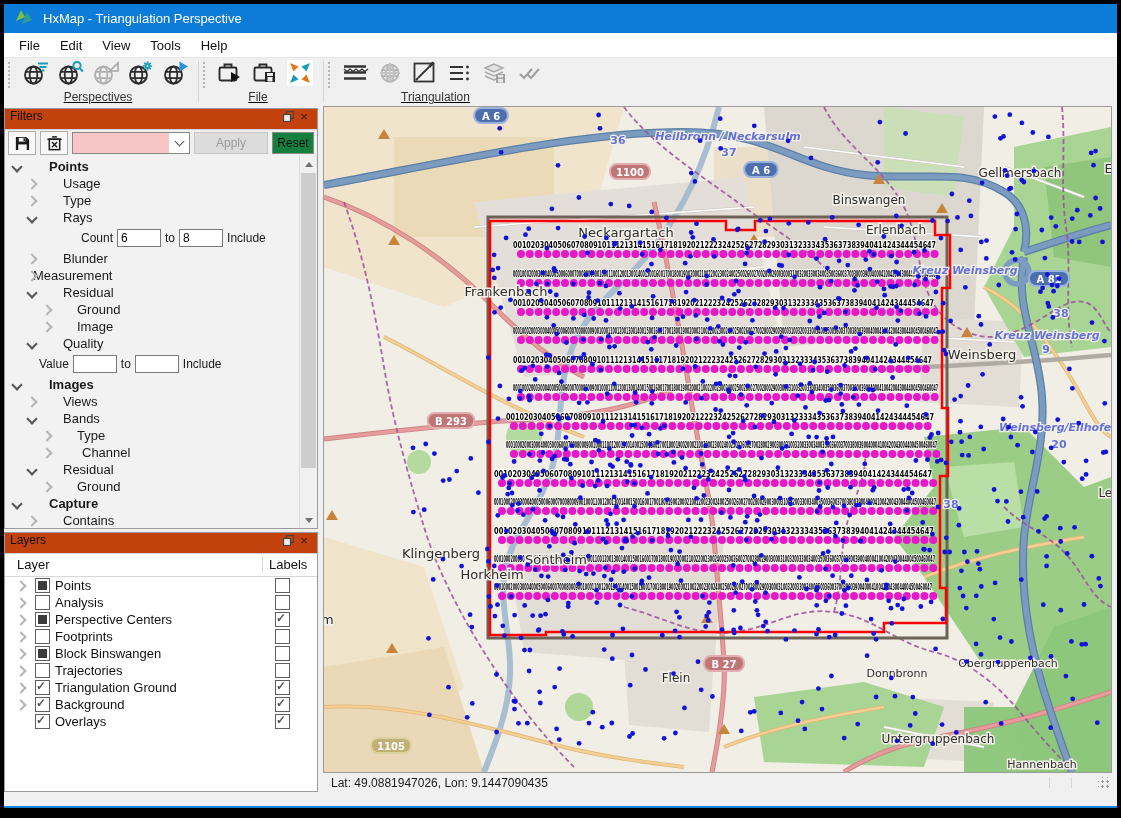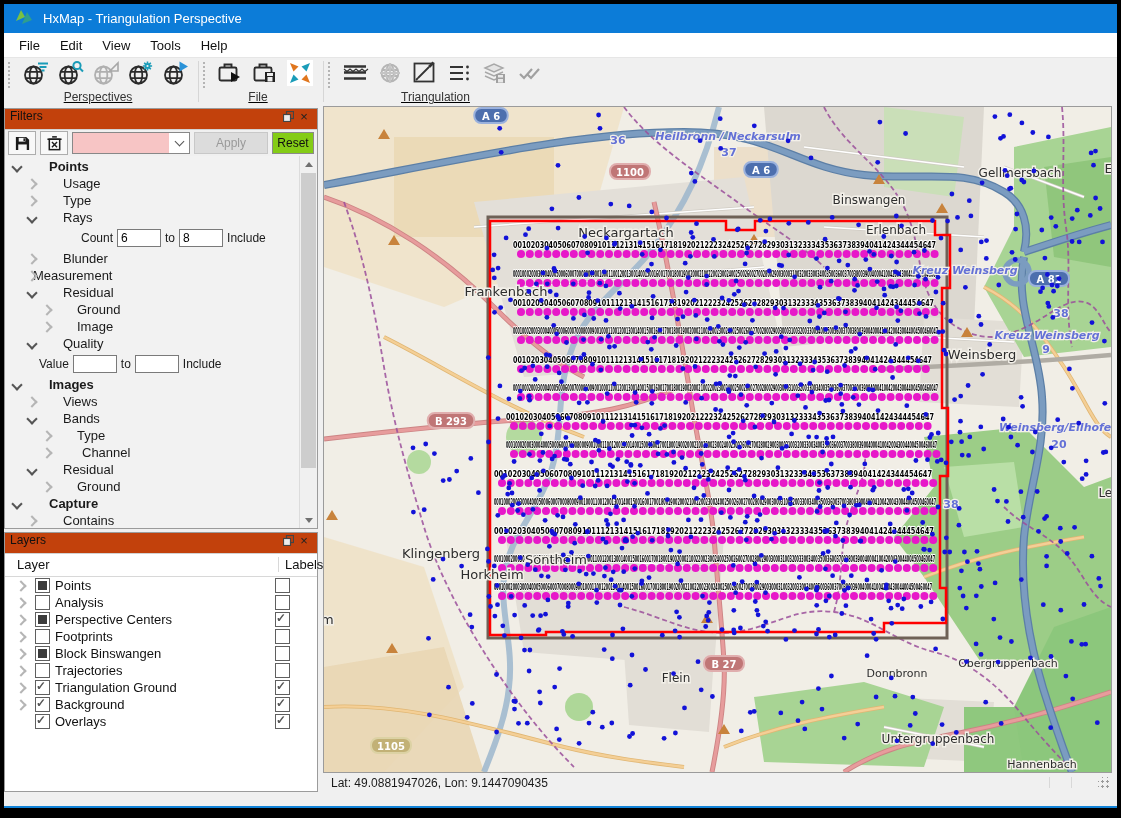--- a/index.html
+++ b/index.html
@@ -30,21 +30,21 @@
   .ptitle .sp{flex:1;}
   .pbtn{width:16px;height:15px;display:flex;align-items:center;justify-content:center;color:#333;}
   .xglyph{font-size:13px;line-height:13px;color:#222;}
   
   .ftools{height:26px;display:flex;align-items:center;gap:4px;padding:0 3px;flex:0 0 auto;}
   .toolb{width:26px;height:22px;border:1px solid #adadad;background:#f8f8f8;display:flex;align-items:center;justify-content:center;}
   .combo{flex:1;height:20px;border:1px solid #888;background:#f7c5c5;position:relative;}
   .combo-arrow{position:absolute;right:0;top:0;bottom:0;width:20px;background:#fff;display:flex;align-items:center;justify-content:center;}
   .btn{height:22px;font-size:12px;display:flex;align-items:center;justify-content:center;box-sizing:border-box;}
   .btn.apply{width:74px;background:#dcdcdc;border:1px solid #c8c8c8;color:#9a9a9a;}
-  .btn.reset{width:42px;background:#84cc16;border:1px solid #8a8a8a;color:#111;}
+  .btn.reset{width:42px;background:#15803d;border:1px solid #8a8a8a;color:#111;}
   
   .treewrap{flex:1;display:flex;min-height:0;background:#f2f2f2;}
   .tree{flex:1;overflow:hidden;padding-top:2px;}
   .trow{position:relative;height:17px;display:flex;align-items:center;font-size:13px;color:#1a1a1a;}
   .trow .tlab.b{font-weight:bold;}
   .chev{position:absolute;top:5px;width:6px;height:6px;border-right:2px solid #555;border-bottom:2px solid #555;}
   .chev.open{transform:rotate(45deg);}
   .chev.closed{transform:rotate(-45deg);border-color:#b5b5b5;}
   .trow.range{height:24px;}
   .rlab{font-size:12px;color:#1a1a1a;margin:0 4px;}
@@ -52,21 +52,21 @@
   
   .vscroll{width:17px;background:#f0f0f0;border-left:1px solid #dcdcdc;position:relative;flex:0 0 auto;}
   .sb-up,.sb-dn{position:absolute;left:0;right:0;height:16px;display:flex;align-items:center;justify-content:center;}
   .sb-up{top:0;}.sb-dn{bottom:0;}
   .tri-up{width:0;height:0;border-left:4px solid transparent;border-right:4px solid transparent;border-bottom:5px solid #707070;}
   .tri-dn{width:0;height:0;border-left:4px solid transparent;border-right:4px solid transparent;border-top:5px solid #707070;}
   .sb-thumb{position:absolute;left:1px;right:1px;top:17px;height:295px;background:#cdcdcd;}
   
   .lheader{height:22px;position:relative;background:#fff;border-bottom:1px solid #d8d8d8;font-size:13px;color:#111;flex:0 0 auto;}
   .lheader .h1{position:absolute;left:12px;top:3px;}
-  .lheader .h2{position:absolute;left:280px;top:3px;border-left:1px solid #d8d8d8;padding-left:6px;margin-left:-7px;}
+  .lheader .h2{position:absolute;left:264px;top:3px;border-left:1px solid #d8d8d8;padding-left:6px;margin-left:-7px;}
   .lbody{flex:1;background:#fff;overflow:hidden;}
   .lrow{position:relative;height:17px;font-size:13px;color:#111;}
   .lrow .lchev{position:absolute;left:12px;top:5px;width:6px;height:6px;border-right:2px solid #b5b5b5;border-bottom:2px solid #b5b5b5;transform:rotate(-45deg);}
   .cb{position:absolute;width:13px;height:13px;border:1px solid #5f5f5f;background:#fff;top:1px;}
   .cb.main{left:30px;}
   .cb.lab{left:270px;}
   .cb.p::after{content:"";position:absolute;inset:2px;background:#3c3c3c;}
   .cb.c::after{content:"✓";position:absolute;left:0px;top:-2px;font-size:12px;font-weight:bold;color:#555;}
   .lrow .ltext{position:absolute;left:50px;top:1px;}
   

